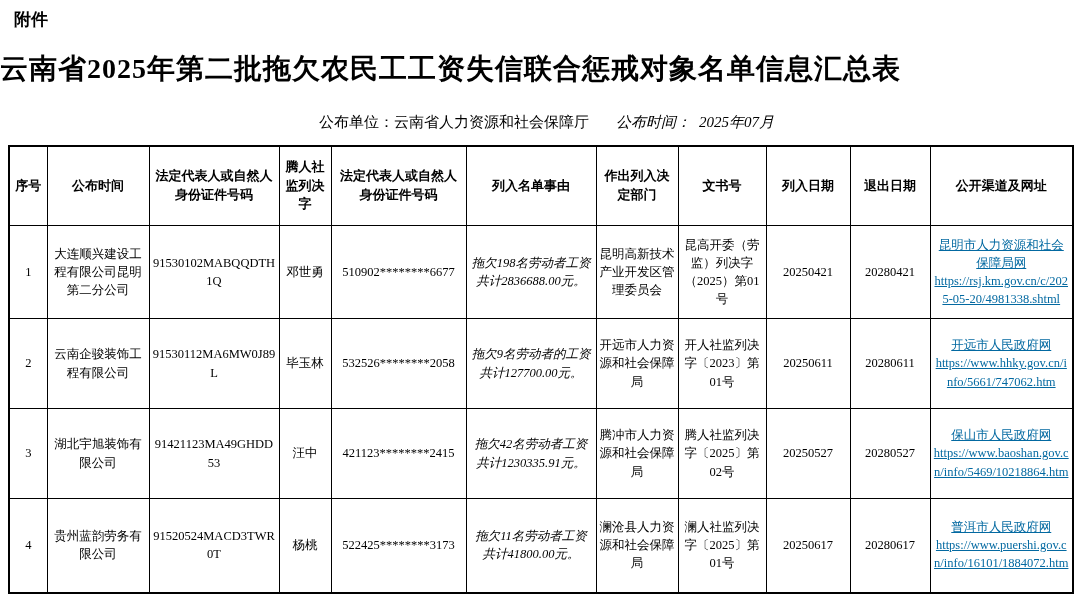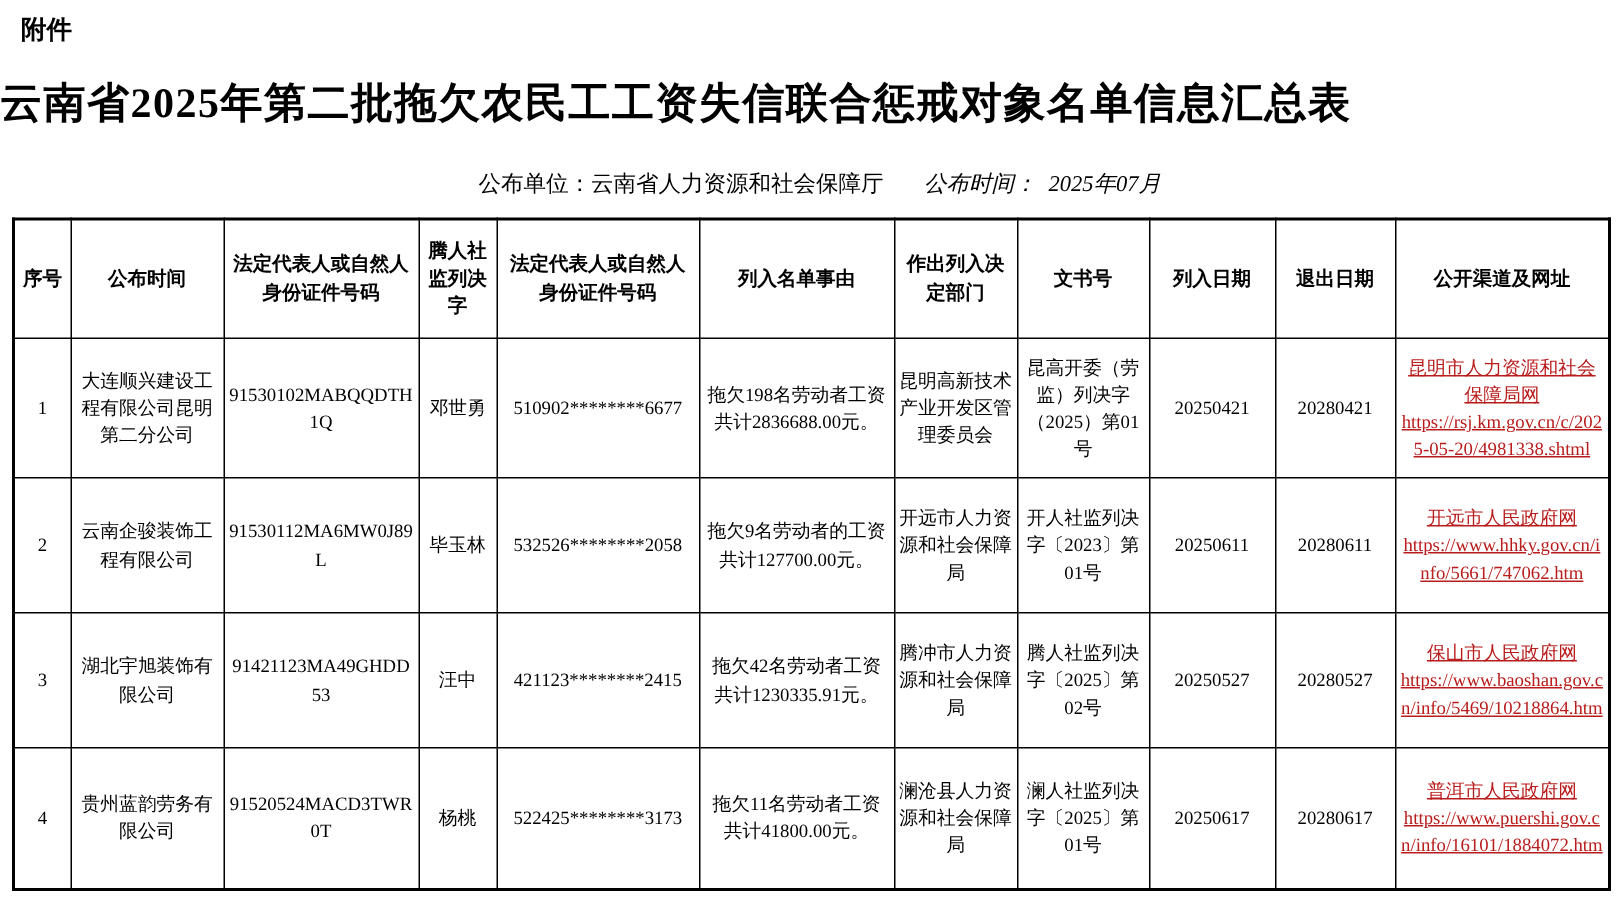--- a/index.html
+++ b/index.html
@@ -47,25 +47,25 @@
     line-height: 1.45;
     word-break: break-all;
     overflow: hidden;
   }
   table.main-table th {
     font-weight: bold;
     font-size: 13px;
     height: 74px;
   }
   tr.data-row { height: 90px; }
-  td.cell-reason { text-align: left; padding-left: 5px; padding-right: 5px; }
+  td.cell-reason { text-align: left; padding-left: 5px; padding-right: 5px; font-style: italic; }
   td.cell-doc { padding-left: 5px; padding-right: 5px; }
 
   .link {
-    color: #b91c1c;
+    color: #0369a1;
     text-decoration: underline;
     display: block;
     word-break: break-all;
     cursor: pointer;
   }
   .link.site { margin-bottom: 0; }
 </style>
 </head>
 <body>
 

